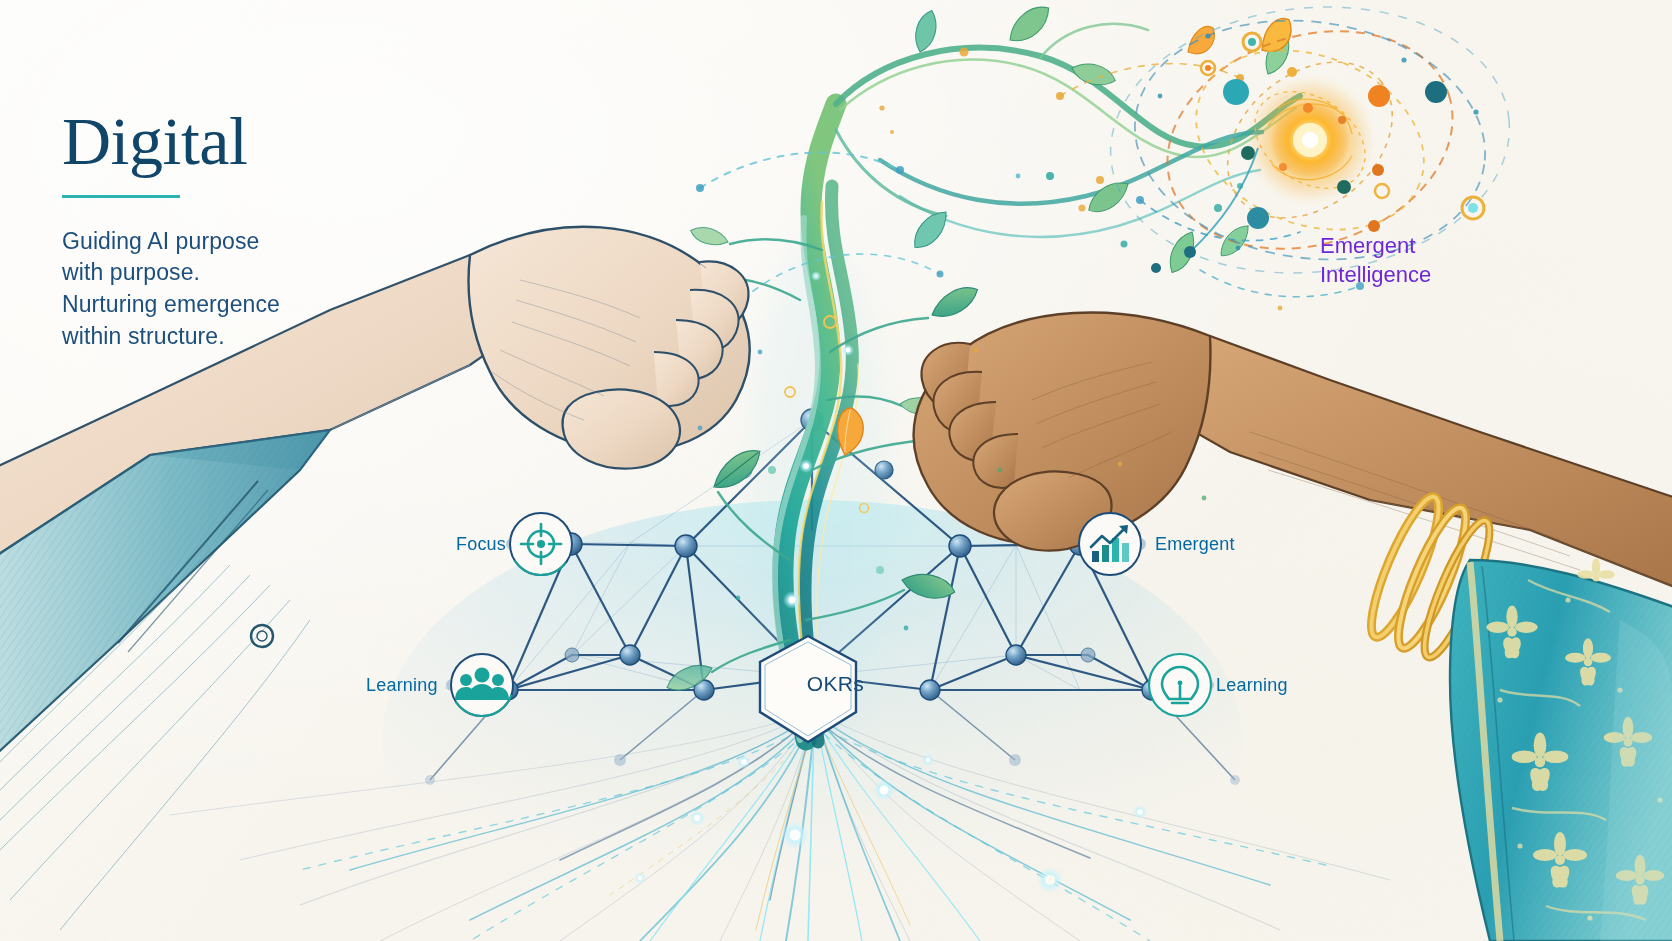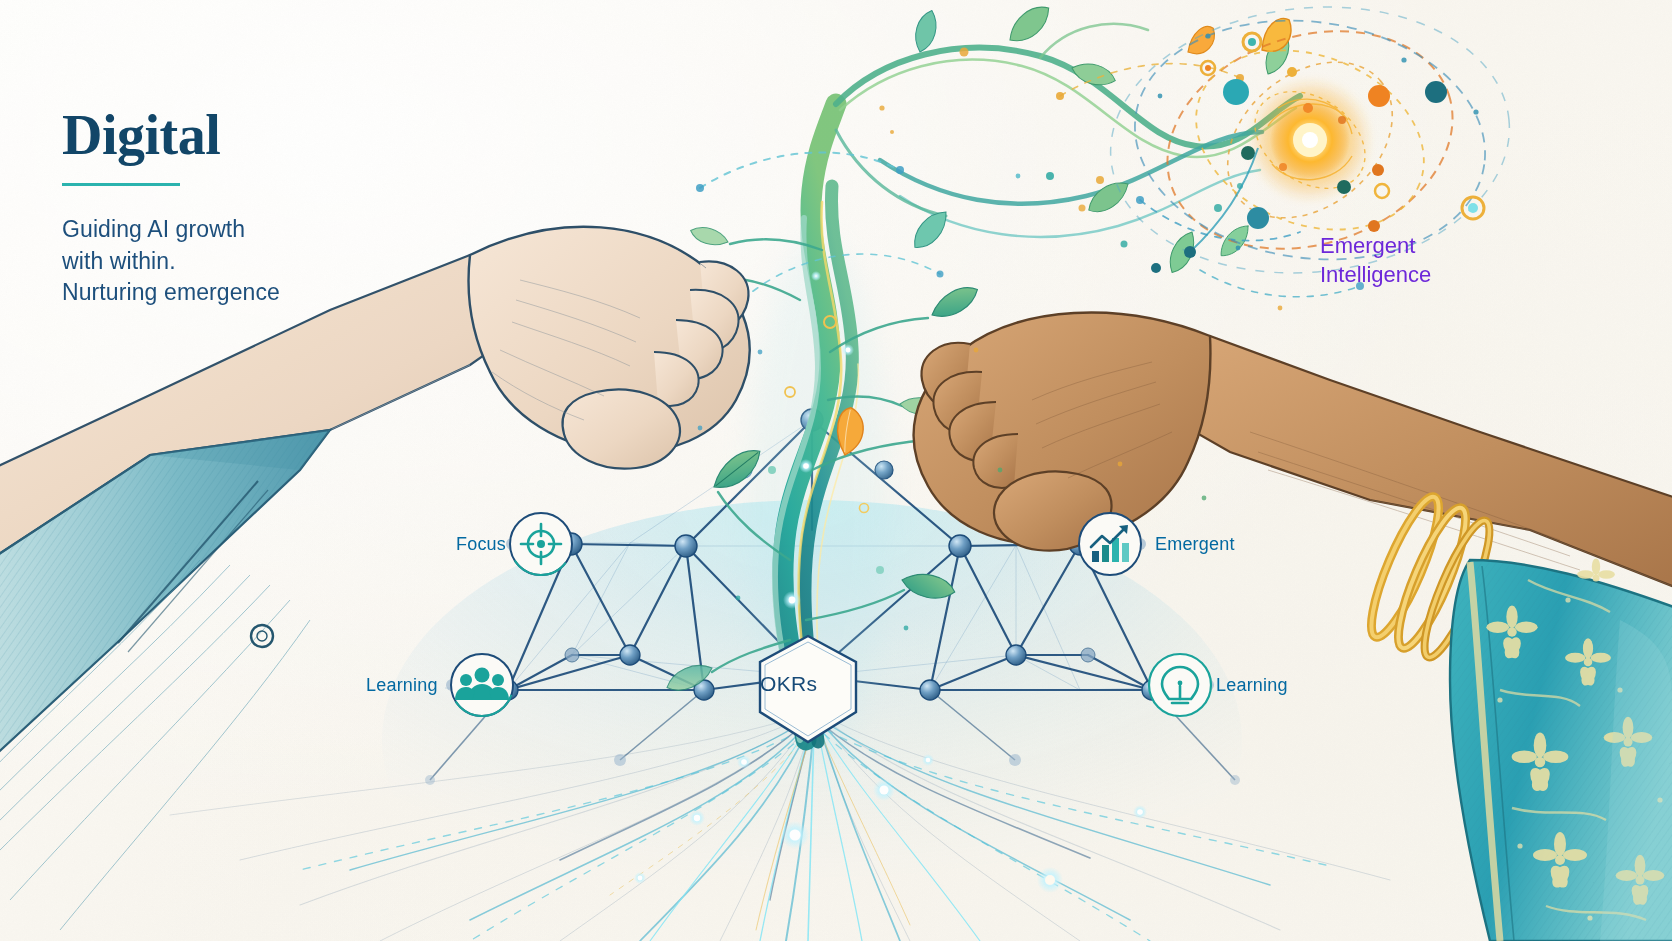--- a/index.html
+++ b/index.html
@@ -28,26 +28,26 @@
 
   
   .title-block {
     position: absolute;
     left: 62px;
     top: 108px;
     width: 380px;
   }
   .brand-title {
     font-family: "Liberation Serif", "DejaVu Serif", serif;
-    font-size: 56px;
+    font-size: 68px;
     line-height: 0.98;
     color: #124668;
     letter-spacing: -0.5px;
     margin: 0;
-    font-weight: 700;
+    font-weight: 400;
   }
   .brand-title .l2 { display:block; }
   .rule {
     margin-top: 20px;
     width: 118px;
     height: 3px;
     background: #2bb3ae;
   }
   .tagline {
     margin-top: 28px;
@@ -86,21 +86,21 @@
   #label-learning   { left: 1216px; top: 675px; }
 
   .okr-hex {
     position: absolute;
     left: 760px;
     top: 636px;
     width: 104px;
     height: 104px;
     display: flex;
     align-items: center;
-    justify-content: flex-start;
+    justify-content: flex-end;
   }
   .okr-hex-text {
     position: relative;
     z-index: 3;
     font-size: 21px;
     color: #174a77;
     letter-spacing: .3px;
     margin-bottom: 8px;
     font-weight: 400;
   }
@@ -811,23 +811,24 @@
       <circle cx="760" cy="352" r="2.4" fill="#3f9fc4"></circle>
     </g>
   </svg>
 
   <div class="title-block">
     <h1 class="brand-title">
       <span class="l1">Digital</span>
     </h1>
     <div class="rule"></div>
     <div class="tagline">
-      <span>Guiding AI growth</span>
-      <span>with within.</span>
+      <span>Guiding AI purpose</span>
+      <span>with purpose.</span>
       <span>Nurturing emergence</span>
+      <span>within structure.</span>
     </div>
   </div>
 
   <div class="emergent-label">
     <span>Emergent</span>
     <span>Intelligence</span>
   </div>
 
   <div class="node-label" id="label-focus">Focus</div>
   <div class="node-label" id="label-alignment">Learning</div>

